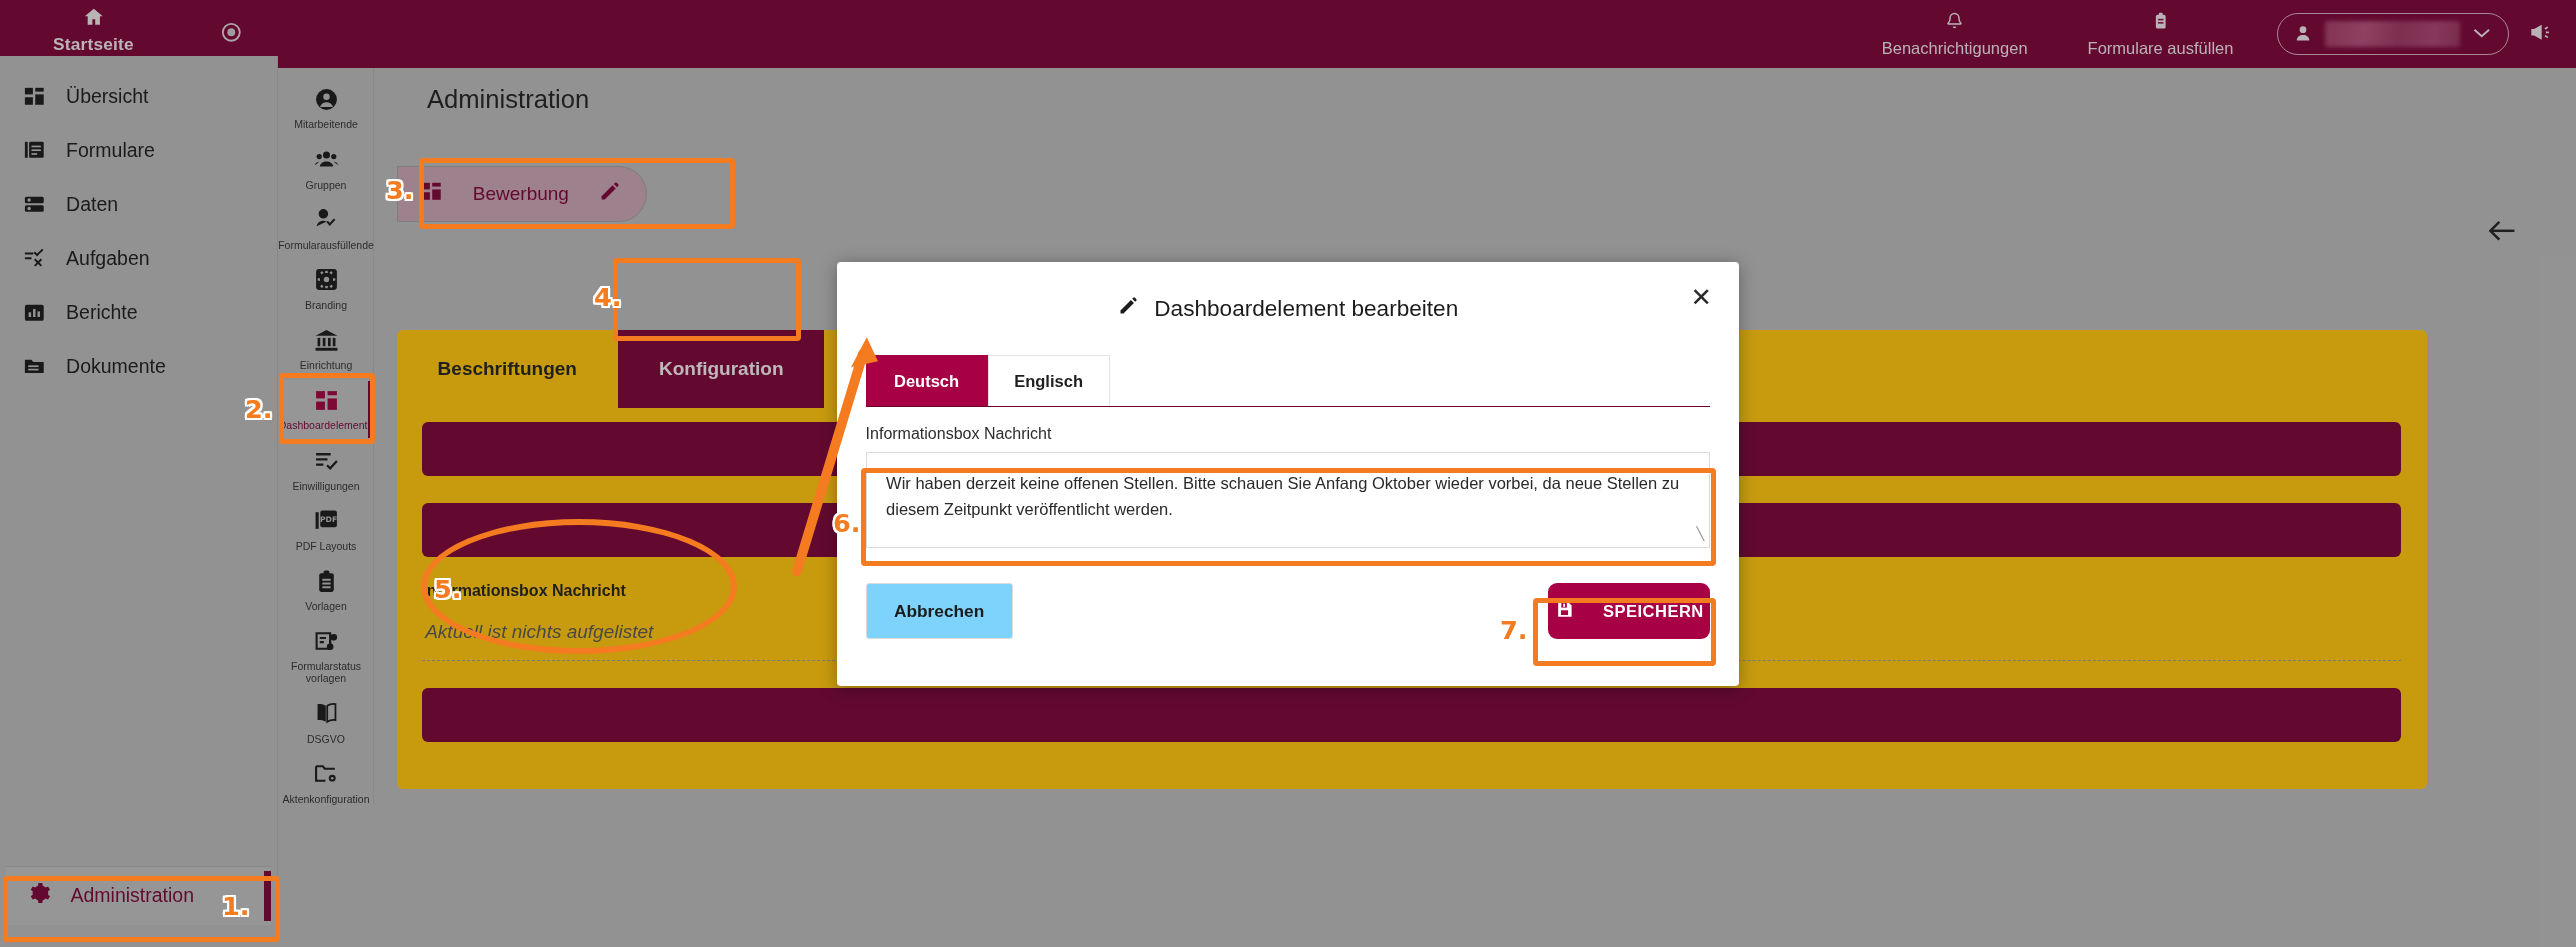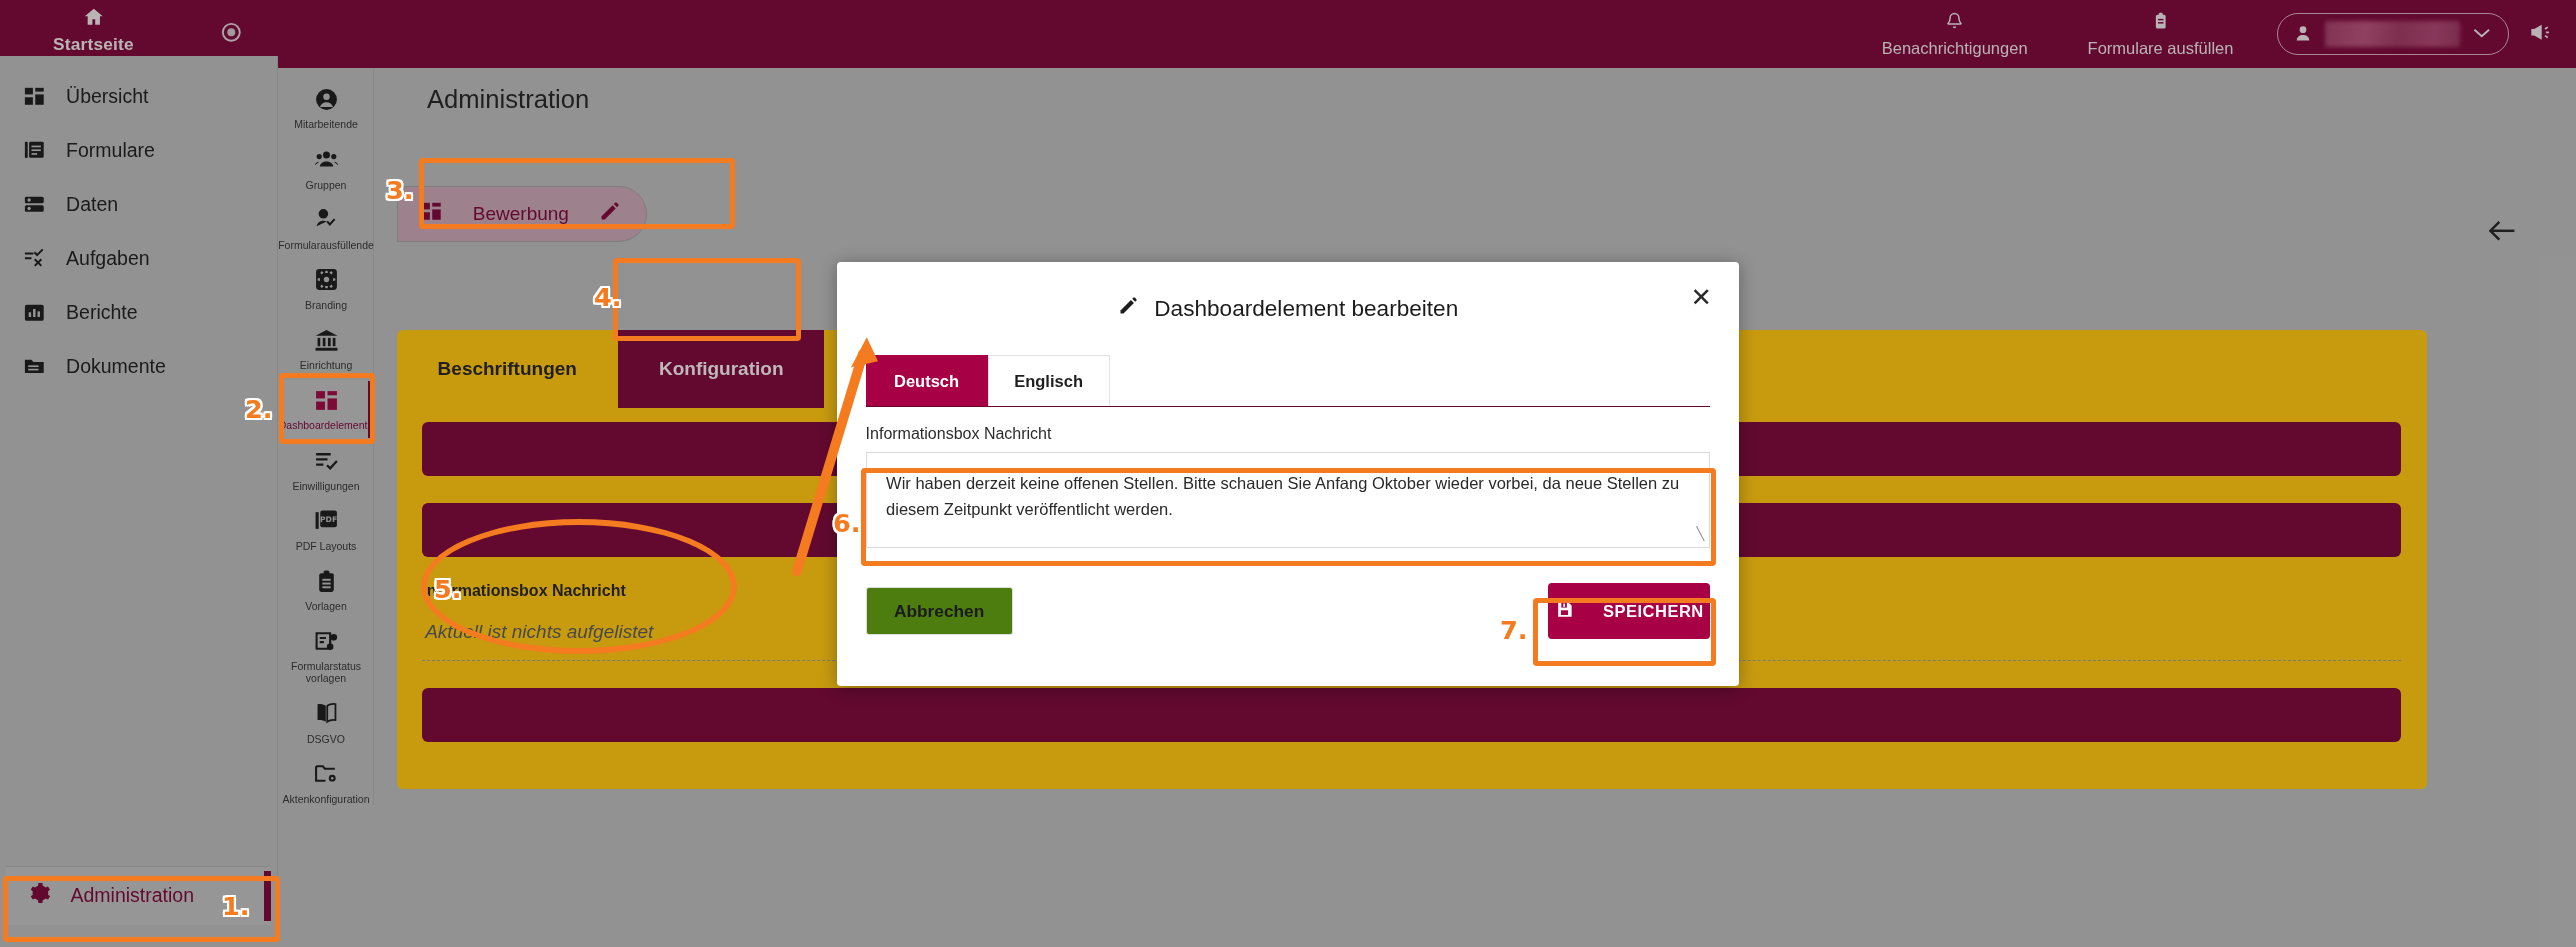--- a/index.html
+++ b/index.html
@@ -81,21 +81,20 @@
   
   .main { position: absolute; left: 374px; top: 68px; right: 0; bottom: 0; background: #a8a8a8; }
   .page-title { position: absolute; left: 53px; top: 16.5px; font-size: 25.6px; color: #1c1c1c; }
 
   .bewerbung-chip {
     position: absolute; left: 22.6px; top: 98px;
     display: flex; align-items: center; gap: 30px;
     height: 56px; padding: 0 25.6px 0 22.6px;
     background: #b593a0; border-radius: 0 30px 30px 0; color: #6e0030; font-size: 19px;
     border: 0.8px solid #8f8f8f;
-    margin-top: 20px;
   }
 
   .tabcard {
     position: absolute; left: 22.6px; top: 262px; width: 2030px; height: 459px;
     background: #eab308; border-radius: 6px;
   }
   .tabrow { display: flex; align-items: stretch; height: 78px; }
   .tab {
     display: flex; align-items: center; justify-content: center;
     padding: 0 41px; font-size: 19px; font-weight: bold; color: #1b1b1b;
@@ -135,27 +134,27 @@
   }
   .mtab.active { background: #a80045; color: #ffffff; border-color: #a80045; }
   .field-label { margin: 18px 0 9px 28.6px; font-size: 16px; color: #2c2c2c; }
   .msgbox {
     position: relative; margin: 0 28.6px; height: 96px; background: #fff;
     border: 0.8px solid #d9d9d9; padding: 18px 19.5px; font-size: 16.5px; color: #2a2a2a; line-height: 1.55;
   }
   .msgbox .grip { position: absolute; right: 5.3px; bottom: 3px; font-size: 12.8px; color: #8a8a8a; transform: rotate(0deg); }
   .modal-footer { display: flex; align-items: center; justify-content: space-between; margin: 35px 28.6px 0; }
   .btn-cancel {
-    min-width: 147px; height: 48px; display: flex; align-items: center; justify-content: center;
-    background: #4d7c0f; border: 0.8px solid #dcdcdc; border-radius: 3px; font-size: 17.3px; font-weight: bold; color: #1b1b1b;
+    min-width: 147px; height: 56px; display: flex; align-items: center; justify-content: center;
+    background: #7dd3fc; border: 0.8px solid #dcdcdc; border-radius: 3px; font-size: 17.3px; font-weight: bold; color: #1b1b1b;
   }
   .btn-save {
     display: flex; align-items: center; justify-content: center; gap: 29px;
     min-width: 162px; height: 56px; background: #a80045; color: #fff;
-    font-size: 16.5px; font-weight: bold; letter-spacing: 0.5px; border-radius: 4px;
+    font-size: 16.5px; font-weight: bold; letter-spacing: 0.5px; border-radius: 9px;
   }
 
   
   .hl { position: absolute; border: 5.3px solid #f47b1f; border-radius: 3.8px; pointer-events: none; }
   .step {
     position: absolute; font-family: "DejaVu Sans", sans-serif; font-weight: bold;
     font-size: 25.6px; color: #f47b1f;
     text-shadow: -1.9px -1.9px 0 #fff, 1.9px -1.9px 0 #fff, -1.9px 1.9px 0 #fff, 1.9px 1.9px 0 #fff,
                  0 -2.3px 0 #fff, 0 2.3px 0 #fff, -2.3px 0 0 #fff, 2.3px 0 0 #fff;
     pointer-events: none;

